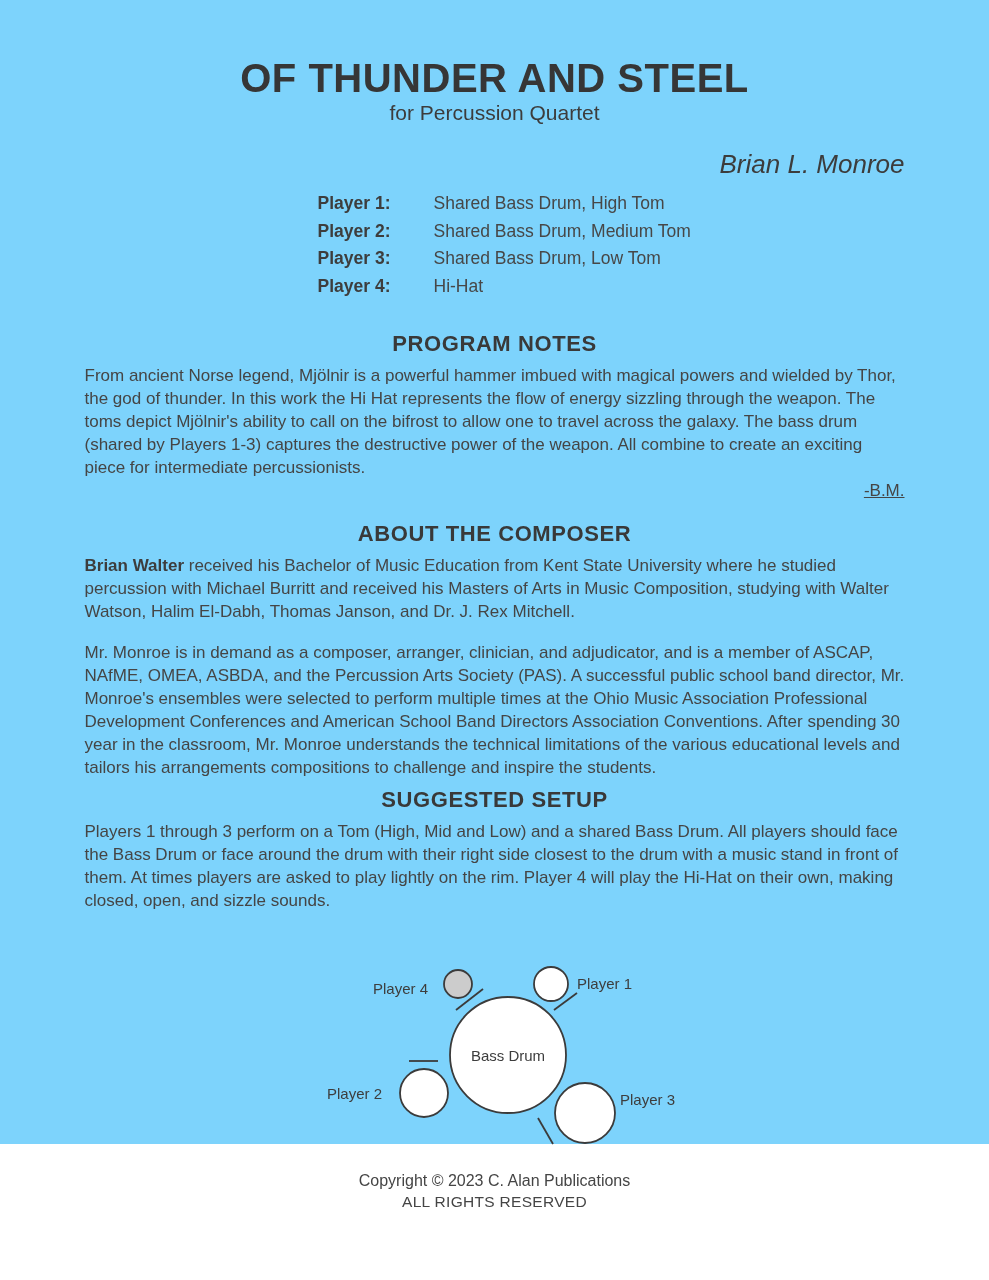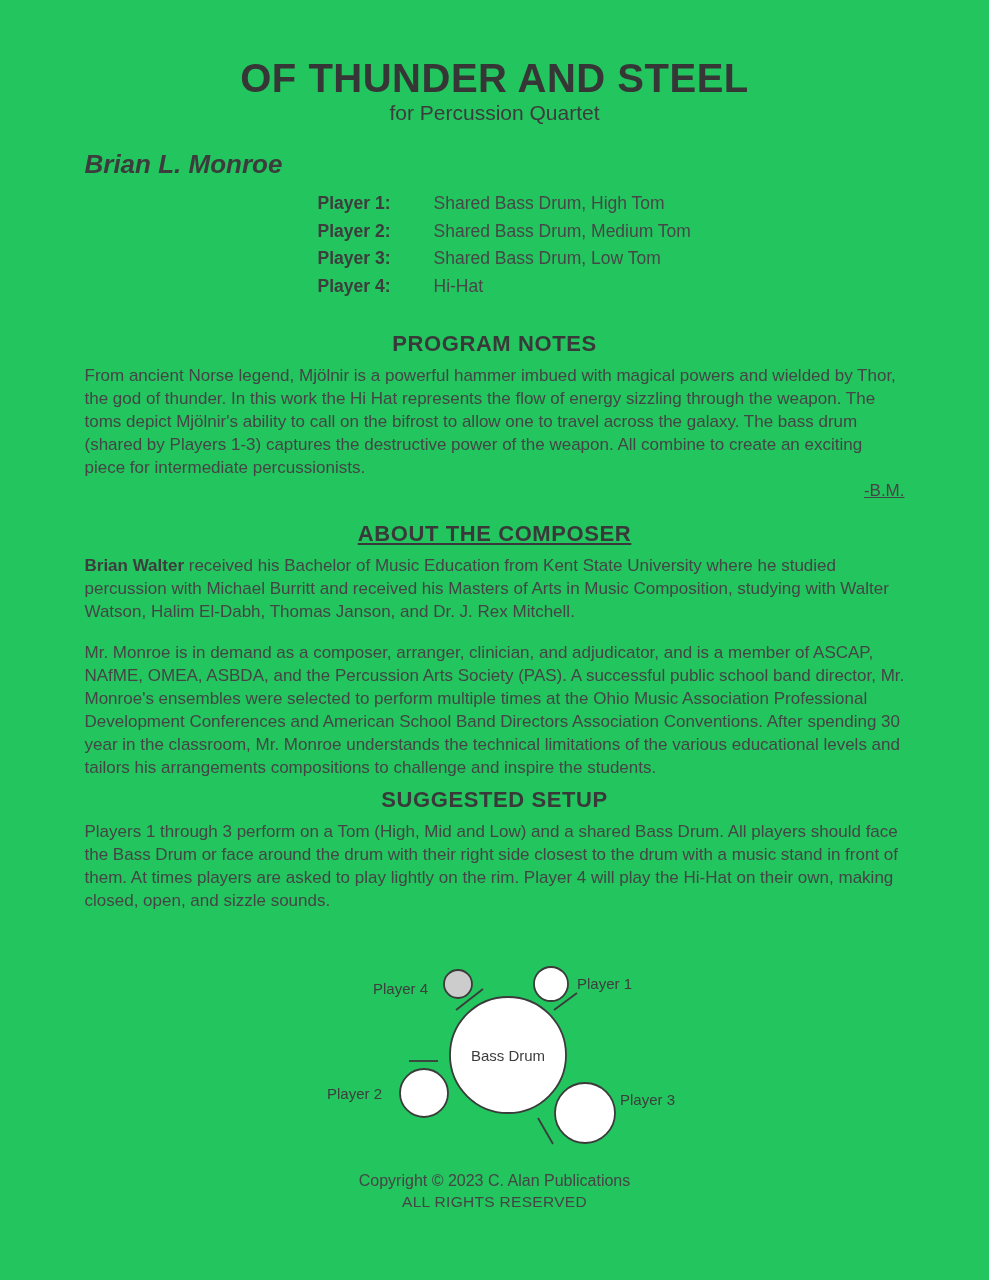--- a/index.html
+++ b/index.html
@@ -6,22 +6,22 @@
   html, body { background: #ffffff; }
   body {
     width: 989px; height: 1280px;
     font-family: "Liberation Sans", sans-serif;
     color: #424242;
     position: relative;
     overflow: hidden;
   }
   .page {
     position: relative;
-    width: 989px; height: 1280px;
-    background: #22c55e;
+    width: 989px; height: 1144px;
+    background: #7dd3fc;
   }
   .content {
     width: 820px;
     margin: 0 auto;
     padding-top: 56px;
   }
   .doc-title {
     font-size: 40px;
     line-height: 44px;
     font-weight: 700;
@@ -33,36 +33,36 @@
     font-size: 21px;
     line-height: 26px;
     font-weight: 500;
     text-align: center;
     color: #3c3c3c;
   }
   .doc-composer {
     font-size: 26px;
     line-height: 32px;
     font-style: italic;
-    font-weight: 700;
-    text-align: left;
+    font-weight: 400;
+    text-align: right;
     margin-top: 22px;
     color: #3c3c3c;
   }
   .section-heading {
     font-size: 22px;
     line-height: 28px;
     font-weight: 600;
     letter-spacing: 0.6px;
     text-align: center;
     color: #393939;
   }
   .h-instrumentation { margin-top: 46px; }
   .h-program        { margin-top: 30px; }
-  .h-composer       { margin-top: 18px; text-decoration: underline; }
+  .h-composer       { margin-top: 18px; }
   .h-setup          { margin-top: 7px; }
   .instr-list { margin-top: 10px; }
   .instr-row {
     display: flex;
     line-height: 27.5px;
     font-size: 17.5px;
     padding-left: 233px;
   }
   .instr-label {
     width: 116px;

